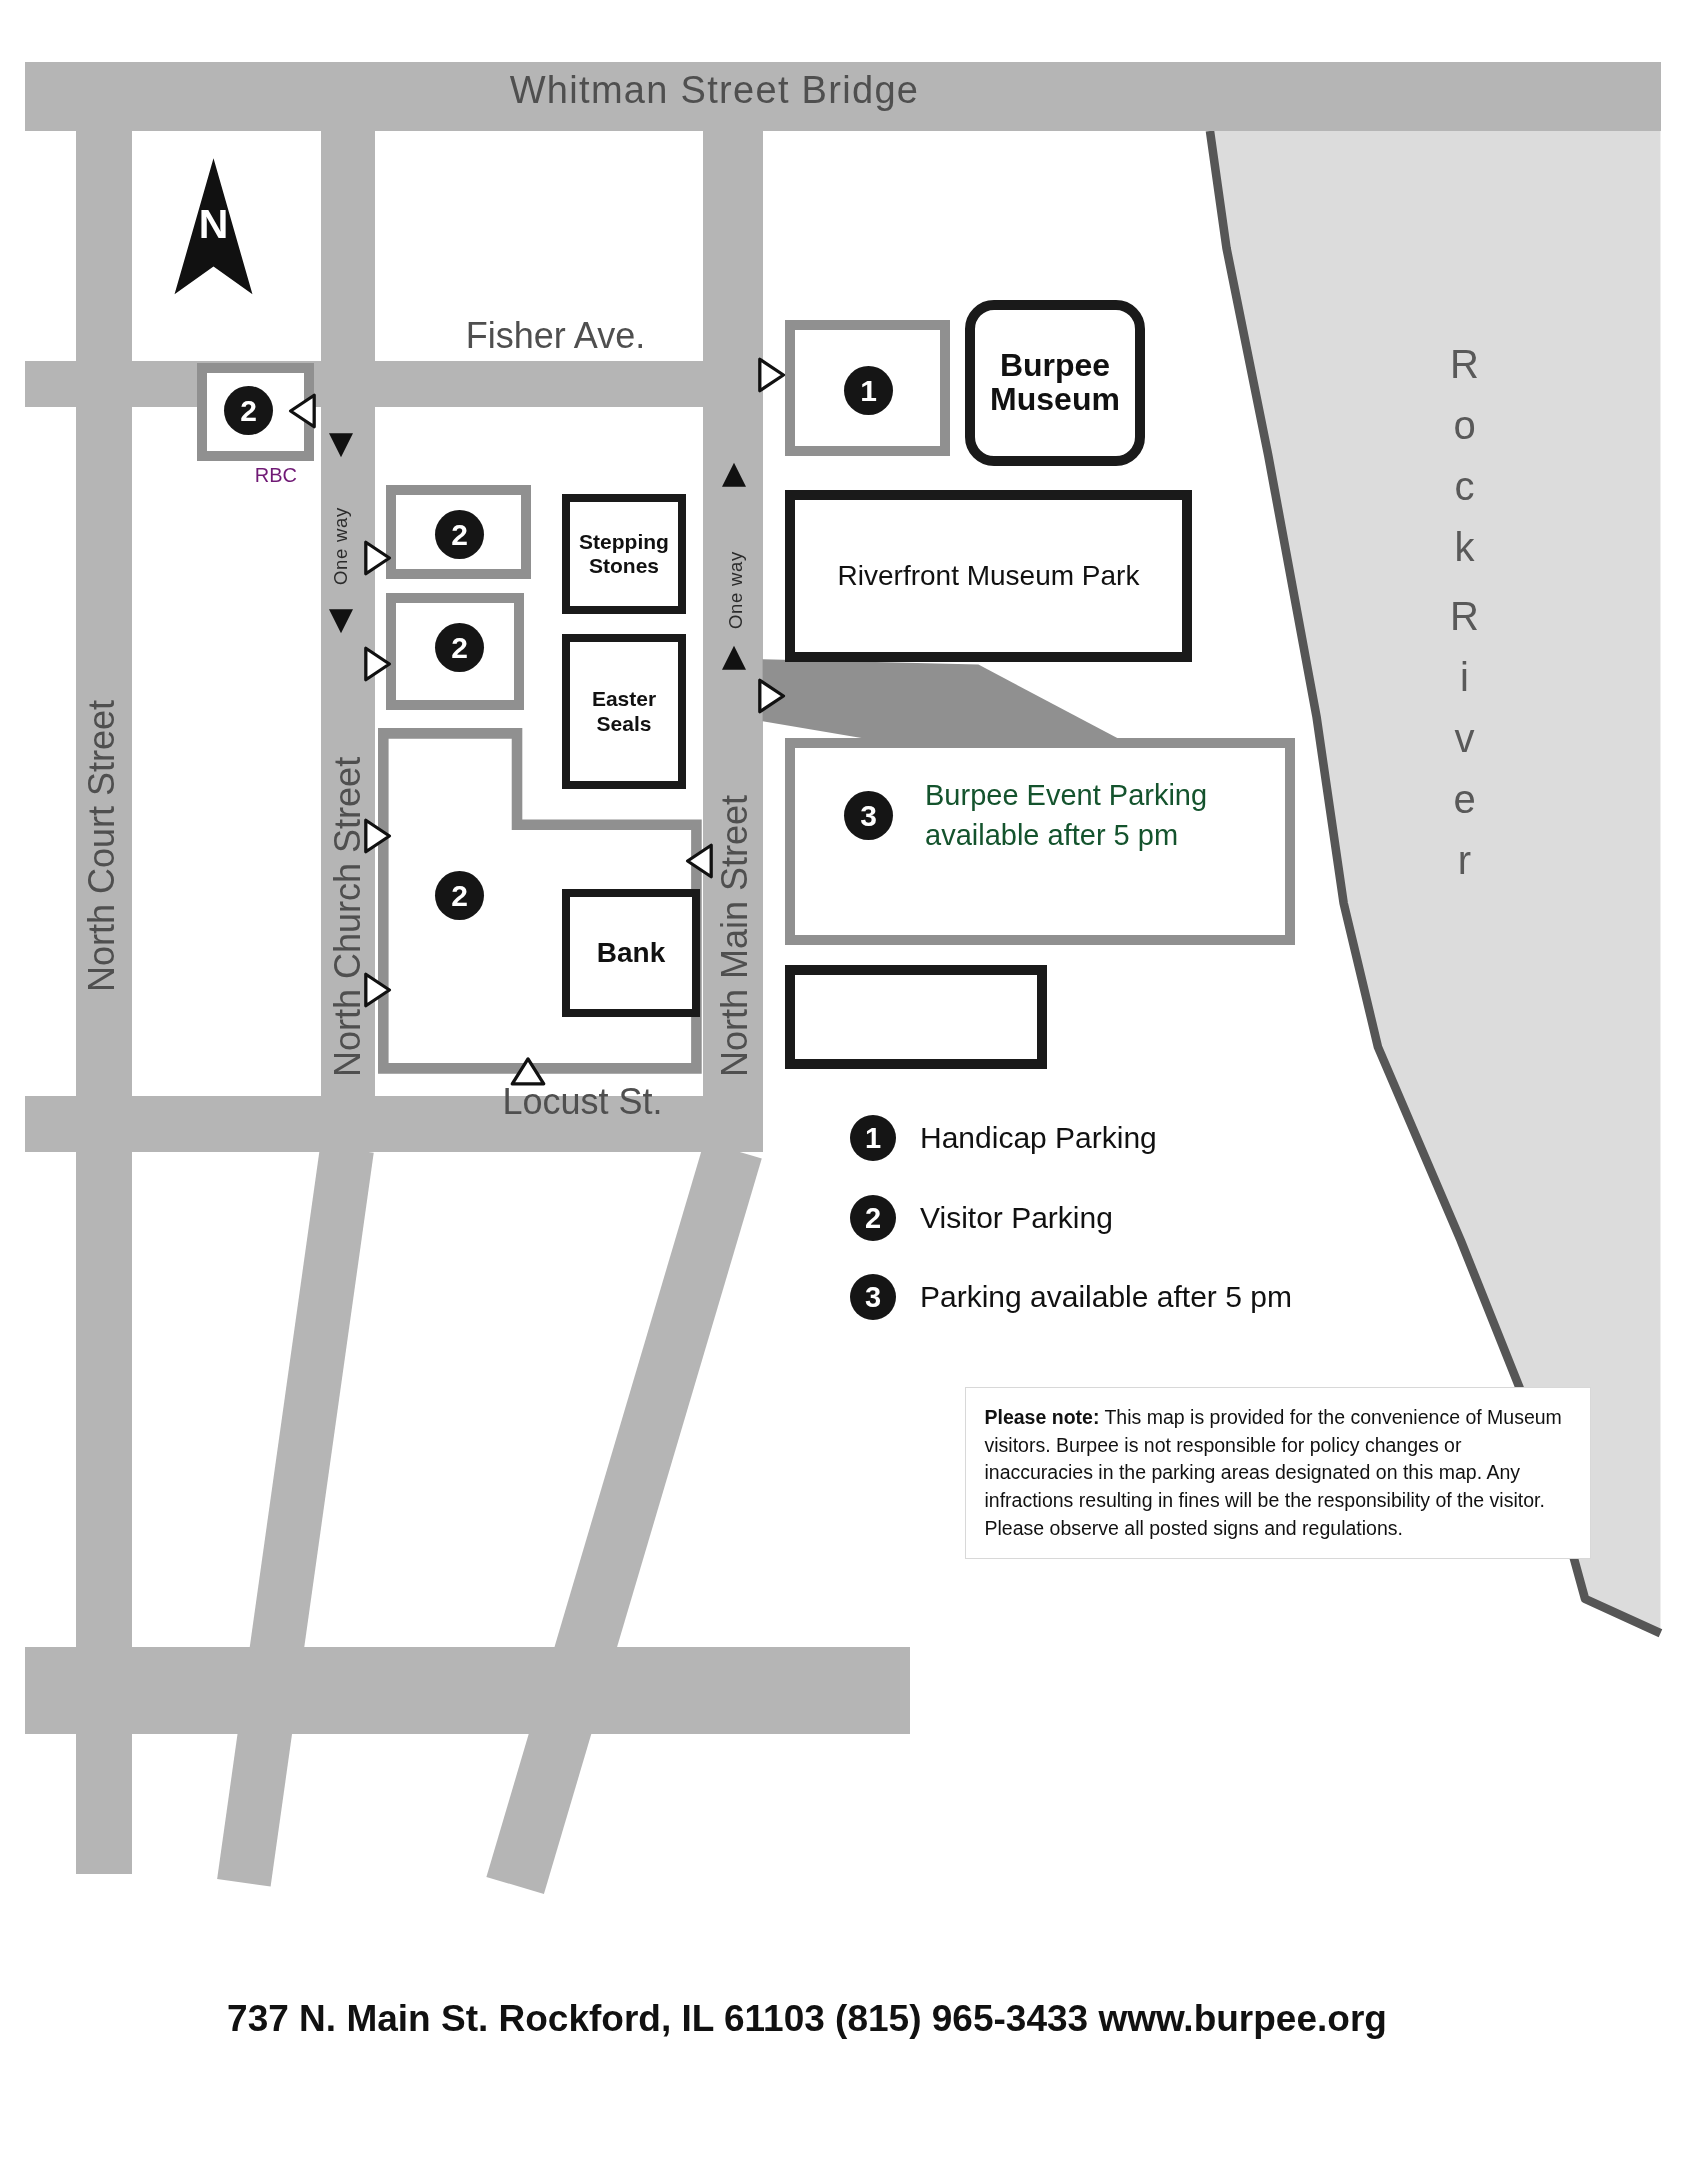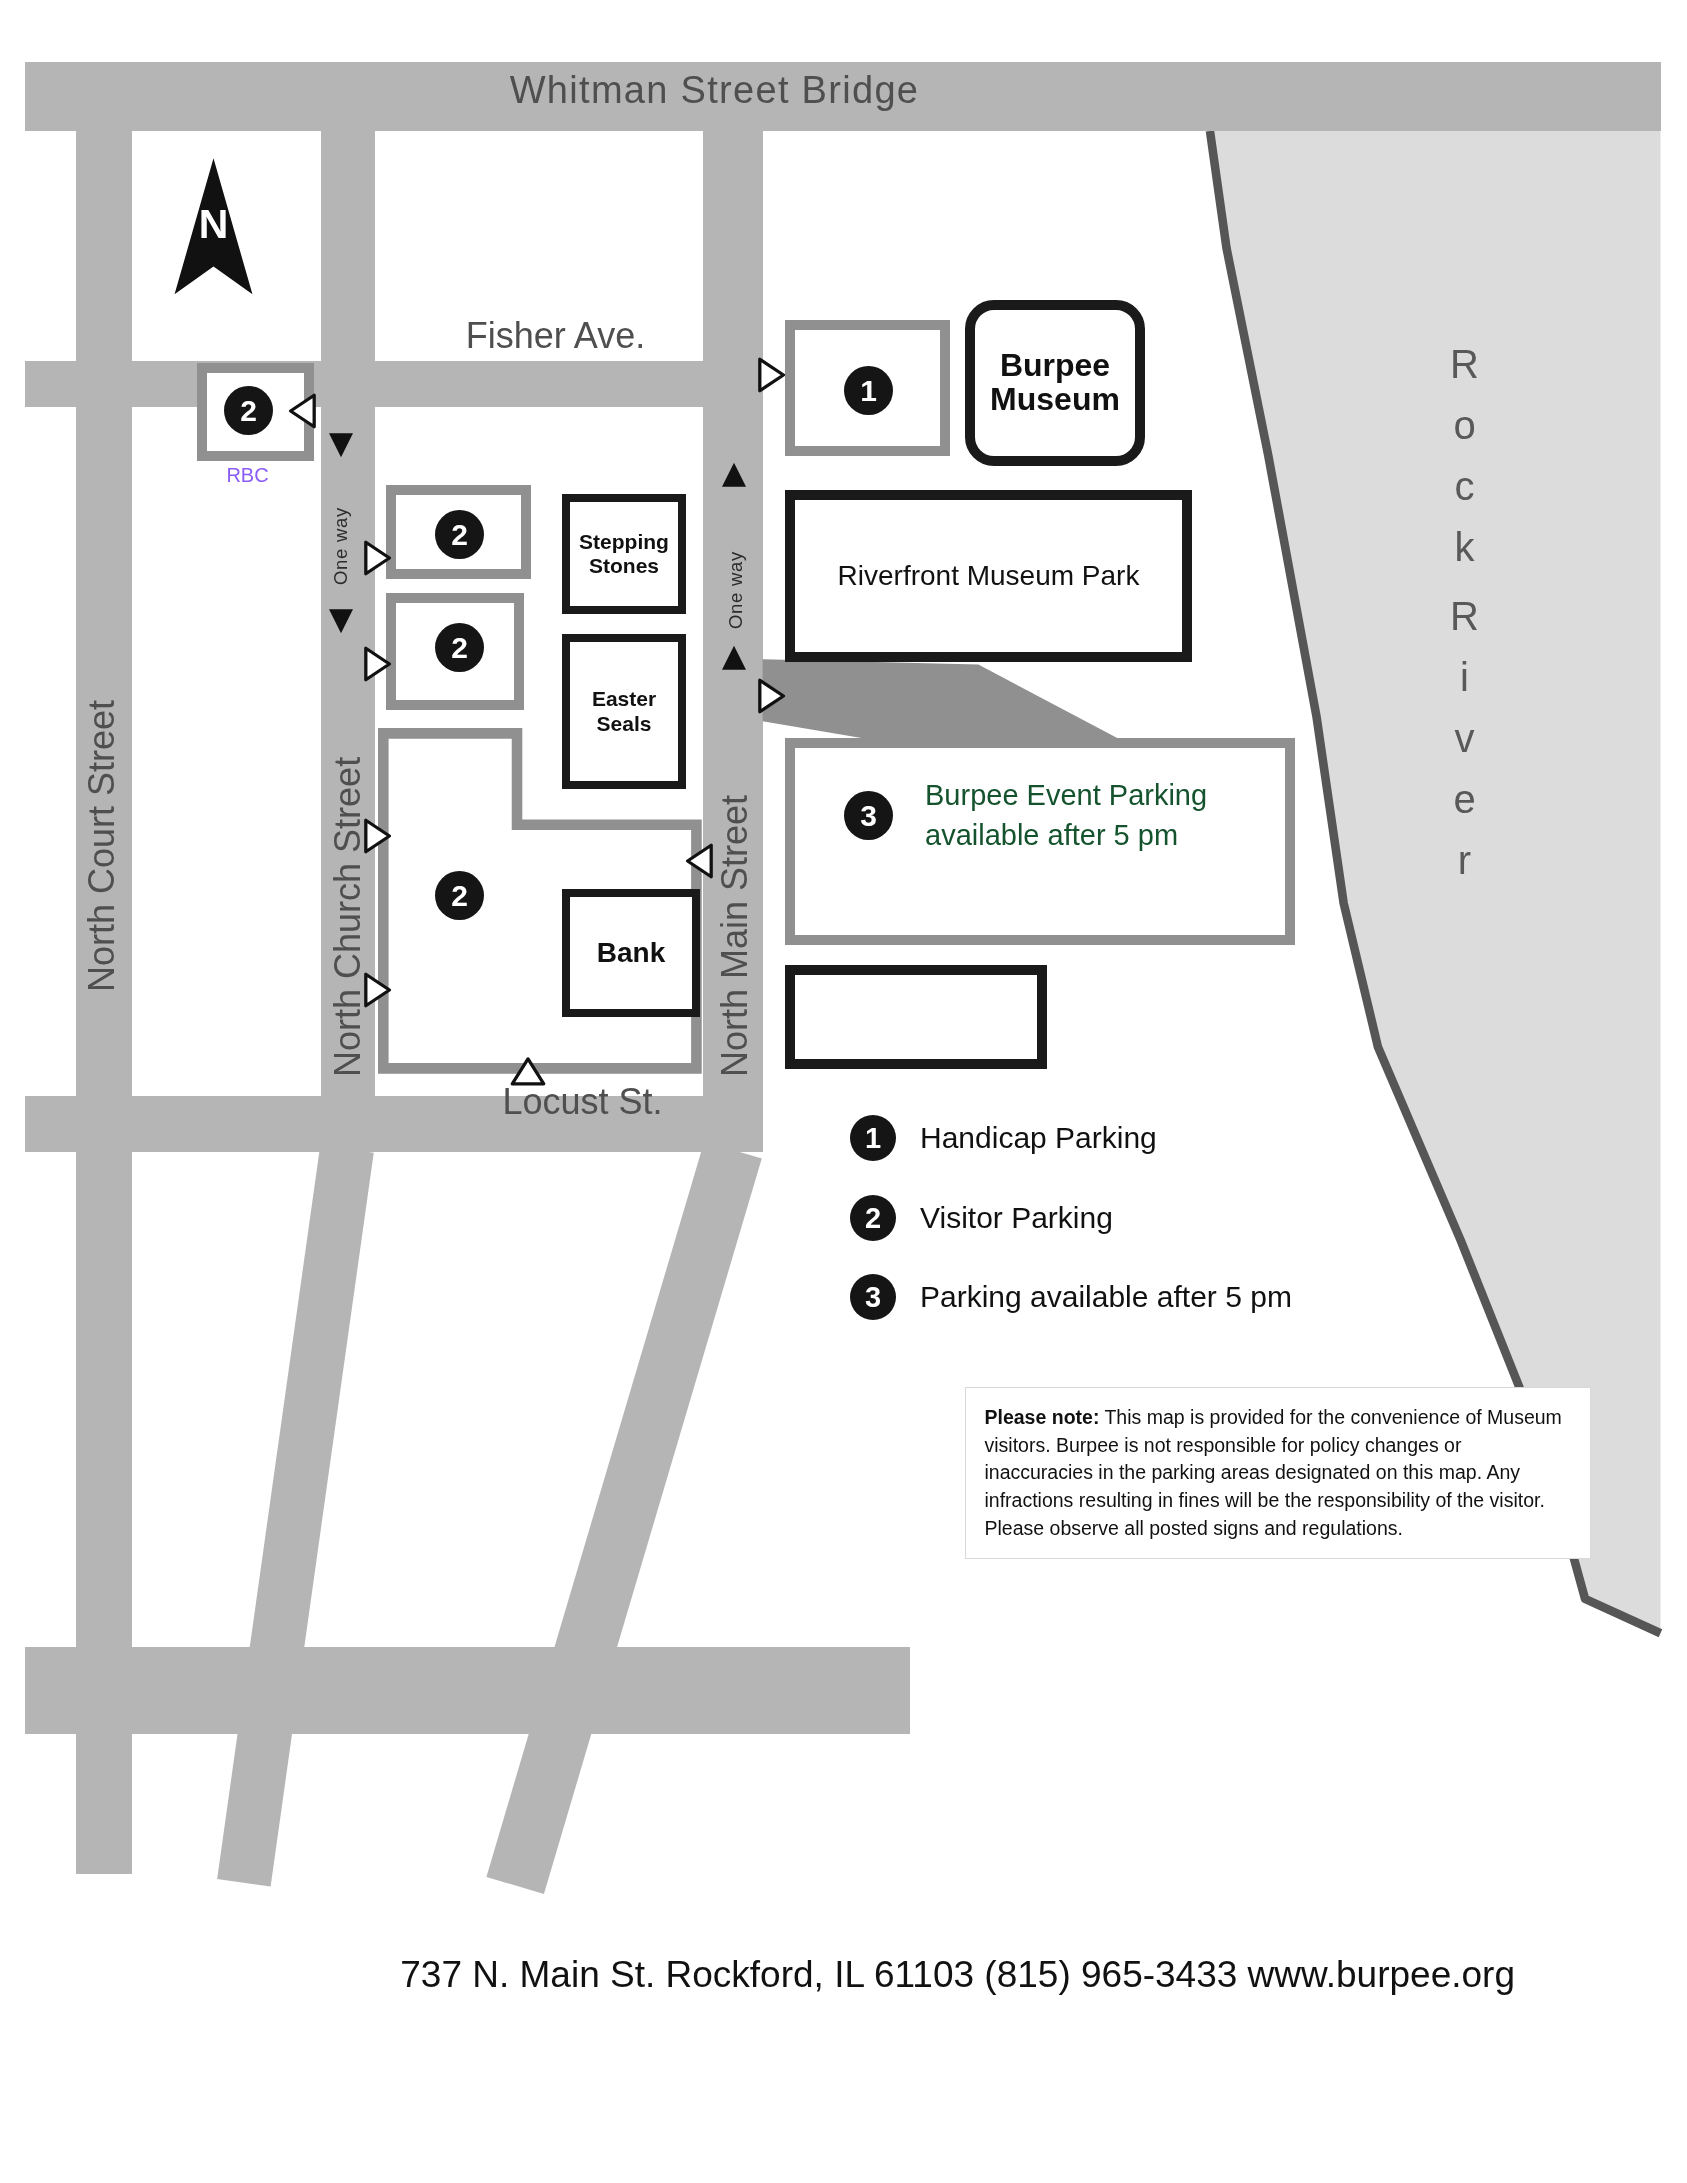--- a/index.html
+++ b/index.html
@@ -27,26 +27,26 @@
   .river-word { position: absolute; width: 53px; text-align: center; font-size: 40px;
                 color: #595959; line-height: 61px; white-space: pre-line; }
   .legend-row { position: absolute; display: flex; align-items: center; gap: 24px; }
   .legend-badge { width: 46px; height: 46px; border-radius: 50%; background: #151515;
                   color: #fff; font-weight: bold; font-size: 29px; flex: 0 0 auto;
                   display: flex; align-items: center; justify-content: center; }
   .legend-label { font-size: 30px; color: #111; }
   .note { position: absolute; left: 965px; top: 1387px; width: 626px;
           background: #ffffff; border: 1.3px solid #d8d8d8; padding: 16px 18.5px;
           font-size: 19.5px; line-height: 1.42; color: #111; }
-  .footer { position: absolute; left: 99px; top: 1954px; width: 1416px;
-            text-align: right; font-size: 37px; font-weight: normal; color: #111; }
+  .footer { position: absolute; left: 99px; top: 1998px; width: 1416px;
+            text-align: center; font-size: 37px; font-weight: bold; color: #111; }
   .event-text { position: absolute; left: 925px; top: 775px; font-size: 29px;
                 line-height: 1.38; color: #14532d; }
   .rbc-label { position: absolute; left: 198px; top: 464px; width: 99px;
-               text-align: center; font-size: 20px; color: #8b5cf6; }
+               text-align: right; font-size: 20px; color: #701a75; }
   svg text { font-family: "Liberation Sans", sans-serif; }
 </style>
 </head>
 <body>
 
 <div class="page">
 
   <svg class="svg-layer" width="1687" height="2183" viewBox="0 0 2550 3300">
     <polygon fill="#dcdcdc" points="1829,198 2510,198 2510,2469 2396,2417 2333,2188 2208,1875 2083,1583 2031,1365 1990,1083 1917,688 1854,375"></polygon>
     <polyline points="1829,198 1854,375 1917,688 1990,1083 2031,1365 2083,1583 2208,1875 2333,2188 2396,2417 2510,2469" fill="none" stroke="#565656" stroke-width="13" stroke-linejoin="round"></polyline>

